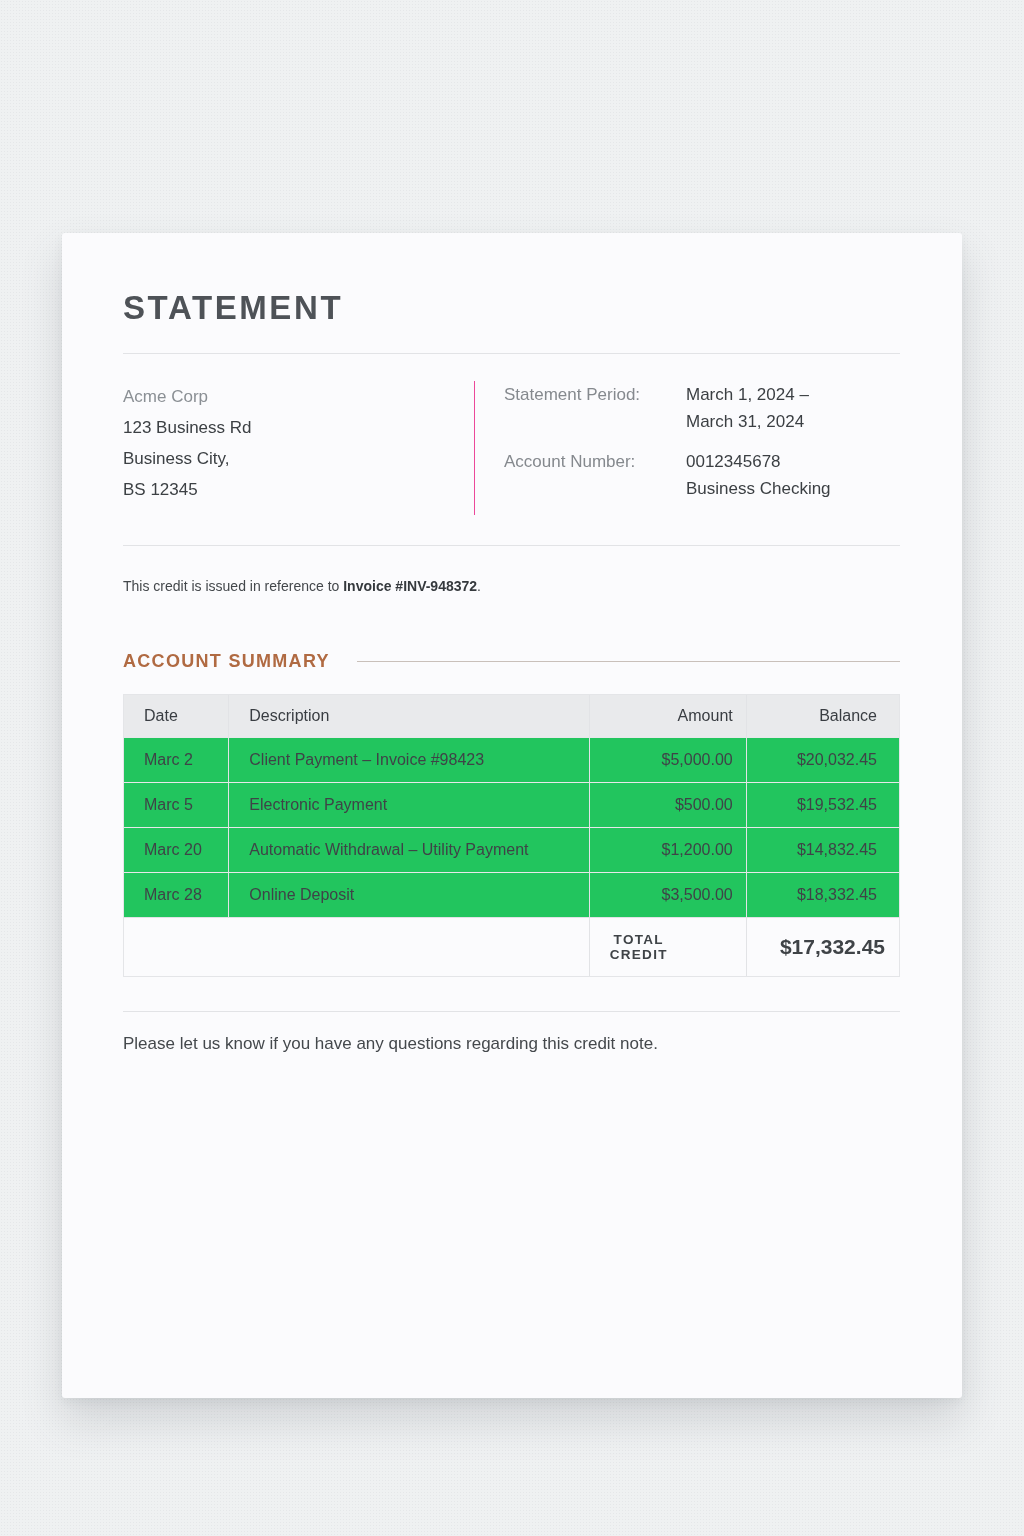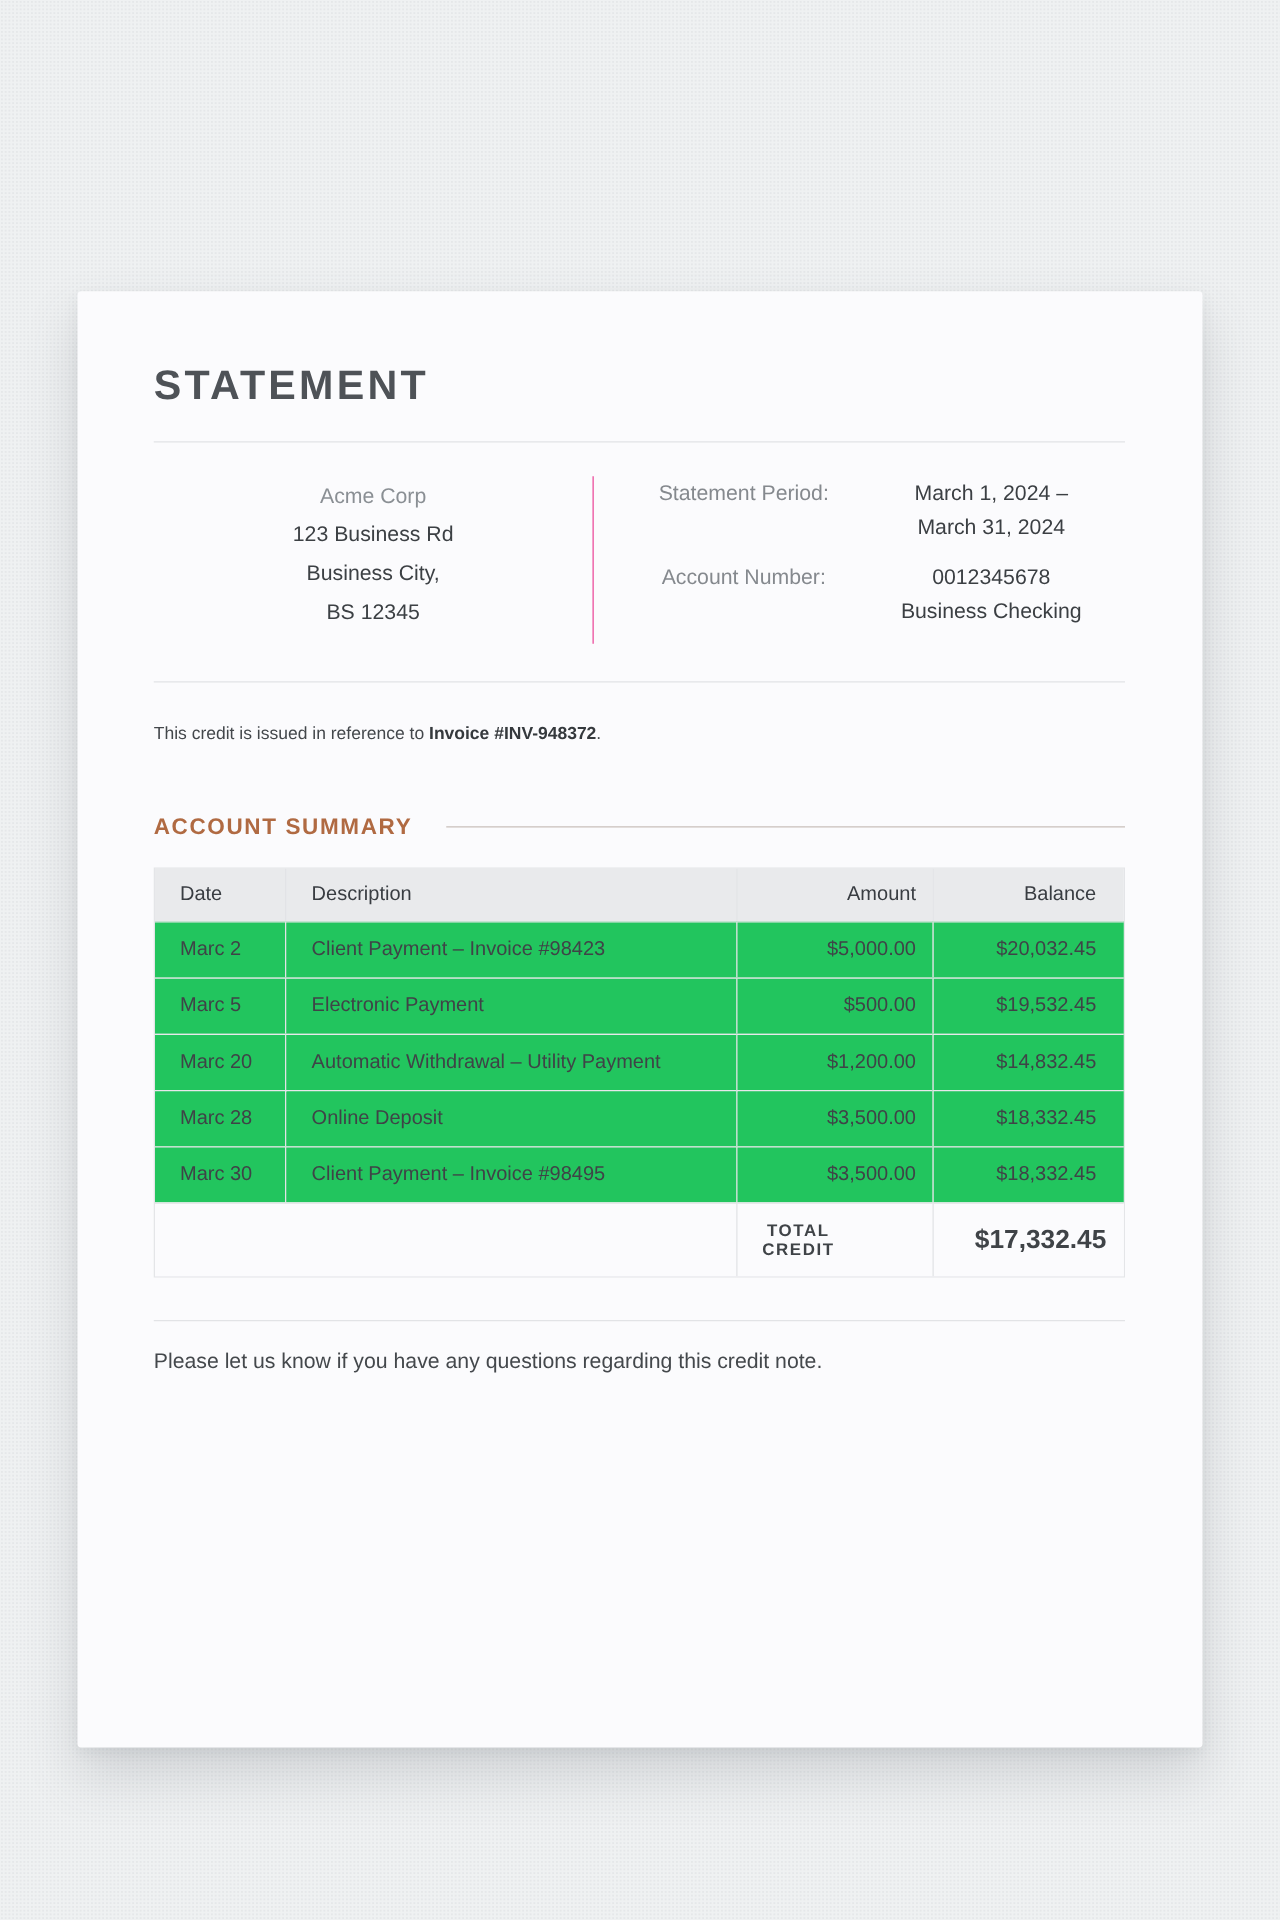--- a/index.html
+++ b/index.html
@@ -31,21 +31,21 @@
     line-height: 34px;
   }
   .rule {
     border: none;
     border-top: 1px solid #e2e3e6;
     height: 0;
   }
   .rule-title { margin-top: 28px; }
 
   
-  .info { display: flex; padding: 27px 0 30px 0; text-align: center; }
+  .info { display: flex; padding: 27px 0 30px 0; }
   .info-left { width: 351px; font-size: 17px; line-height: 31px; }
   .company-name { color: #8a8f94; }
   .addr { color: #3c4044; }
   .info-right {
     flex: 1;
     border-left: 1px solid #ec4899;
     padding-left: 29px;
     font-size: 17px;
   }
   .info-row { display: flex; margin-bottom: 13px; }
@@ -195,26 +195,20 @@
           <td>Automatic Withdrawal – Utility Payment</td>
           <td class="num amt">$1,200.00</td>
           <td class="num bal">$14,832.45</td>
         </tr>
         <tr>
           <td>Marc 28</td>
           <td>Online Deposit</td>
           <td class="num amt">$3,500.00</td>
           <td class="num bal">$18,332.45</td>
         </tr>
-        <tr>
-          <td>Marc 30</td>
-          <td>Client Payment – Invoice #98495</td>
-          <td class="num amt">$3,500.00</td>
-          <td class="num bal">$18,332.45</td>
-        </tr>
         <tr class="total-row">
           <td colspan="2"></td>
           <td class="total-label">TOTAL CREDIT</td>
           <td class="total-value">$17,332.45</td>
         </tr>
       </tbody>
     </table>
 
     <hr class="rule rule-footer">
     <p class="footer-note">Please let us know if you have any questions regarding this credit note.</p>

